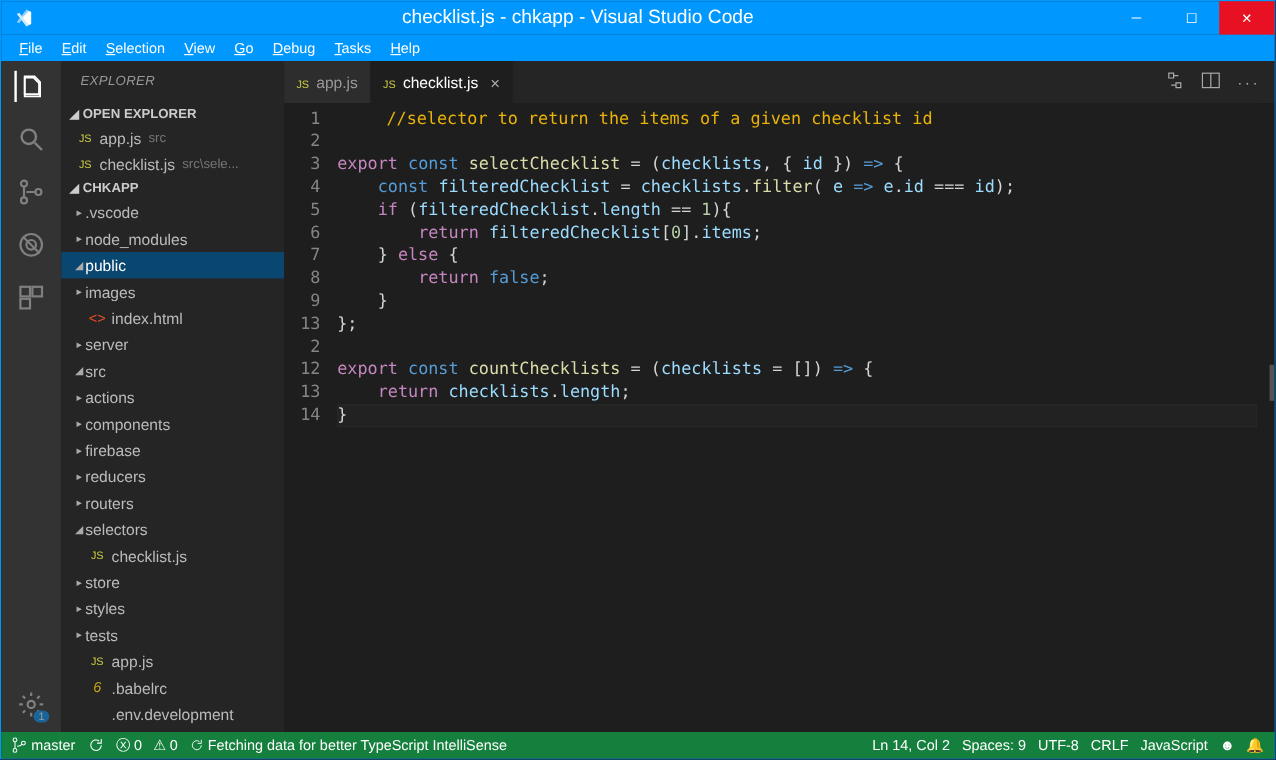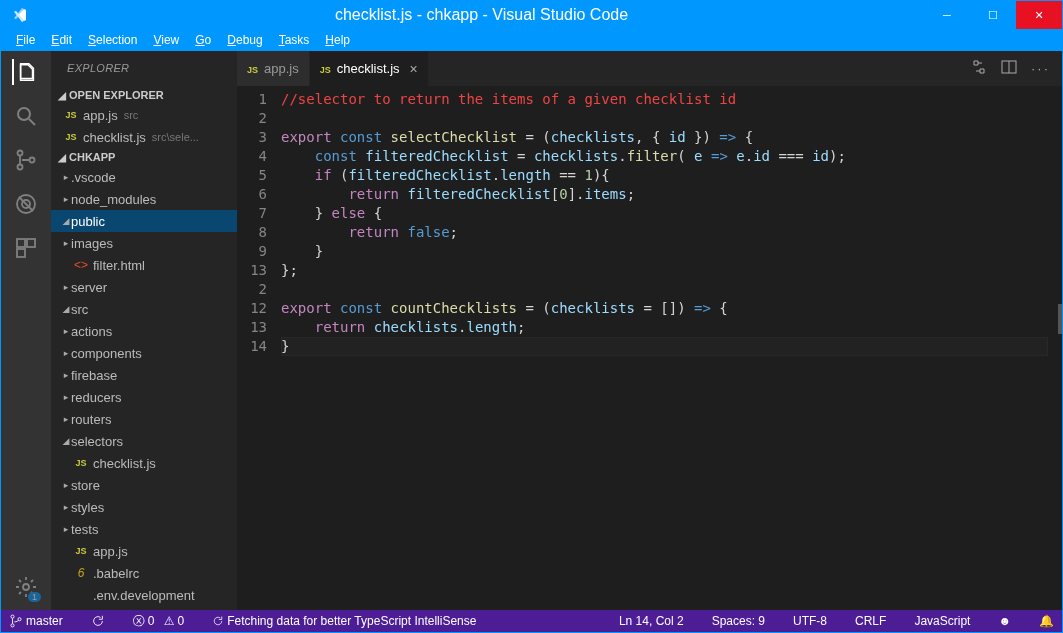--- a/index.html
+++ b/index.html
@@ -25,39 +25,39 @@
 .side-section{font-size:11px;font-weight:bold;color:#ccc;padding:3px 4px 3px 6px;display:flex;align-items:center;cursor:default;}
 .side-section .caret{width:10px;text-align:center;font-size:10px;margin-right:2px;}
 .tree{font-size:13px;}
 .tree .row{display:flex;align-items:center;height:22px;padding-left:10px;cursor:default;white-space:nowrap;overflow:hidden;}
 .tree .row.sel{background:#094771;color:#fff;}
 .tree .row .caret{width:10px;font-size:9px;color:#aaa;text-align:center;}
 .tree .row .fic{width:16px;margin:0 4px 0 2px;display:flex;justify-content:center;}
 .tree .row .lbl{overflow:hidden;text-overflow:ellipsis;}
 .tree .row .dim{color:#777;margin-left:6px;font-size:11px;}
 .i0{padding-left:10px}.i1{padding-left:22px}.i2{padding-left:34px}
-.js-ic{color:#cbcb41;font-size:9px;font-weight:bold;text-align:center;width:16px;}
+.js-ic{color:#cbcb41;font-size:9px;font-weight:normal;text-align:center;width:16px;}
 .html-ic{color:#e34c26;font-size:12px;}
 .babel-ic{color:#c5a316;font-style:italic;font-size:12px;}
 .editor{flex:1;display:flex;flex-direction:column;min-width:0;}
 .tabs{height:35px;background:#252526;display:flex;align-items:stretch;}
 .tab{display:flex;align-items:center;padding:0 10px;gap:6px;font-size:13px;color:#999;background:#2d2d2d;border-right:1px solid #252526;}
 .tab.active{background:#1e1e1e;color:#fff;}
 .tab .x{font-size:14px;color:#aaa;margin-left:4px;}
 .tabspacer{flex:1;}
 .tabicons{display:flex;align-items:center;gap:14px;padding-right:12px;color:#aaa;}
 .code{flex:1;display:flex;background:#1e1e1e;font-family:Consolas,monospace;font-size:14px;line-height:19px;min-height:0;overflow:hidden;}
 .gutter{width:44px;text-align:right;color:#858585;padding:4px 14px 0 0;user-select:none;}
 .codetext{flex:1;padding-top:4px;white-space:pre;color:#d4d4d4;position:relative;}
 .codetext .line{height:19px;}
 .hl{position:absolute;left:0;right:0;height:19px;border:1px solid #282828;background:rgba(255,255,255,.02);}
-.c-comment{color:#ef4444;}.c-kw{color:#c586c0;}.c-kw2{color:#569cd6;}.c-fn{color:#dcdcaa;}.c-var{color:#9cdcfe;}.c-num{color:#b5cea8;}.c-punc{color:#d4d4d4;}
+.c-comment{color:#eab308;margin-left:41px;}.c-kw{color:#c586c0;}.c-kw2{color:#569cd6;}.c-fn{color:#dcdcaa;}.c-var{color:#9cdcfe;}.c-num{color:#b5cea8;}.c-punc{color:#d4d4d4;}
 .rail{width:14px;background:#1e1e1e;border-left:1px solid #1e1e1e;position:relative;}
 .rail .thumb{position:absolute;right:0;top:218px;width:4px;height:30px;background:#555;}
-.status{height:22px;background:#4c1d95;color:#fff;display:flex;align-items:center;font-size:12px;padding:0 8px;gap:28px;}
+.status{height:22px;background:#15803d;color:#fff;display:flex;align-items:center;font-size:12px;padding:0 8px;gap:10px;}
 .status .sgrow{flex:1;}
 .status .sitem{display:flex;align-items:center;gap:3px;}
 .badge{position:absolute;background:#0098ff;border-radius:8px;font-size:9px;padding:0 4px;color:#fff;bottom:-2px;right:-2px;}
 .activity .aitem{position:relative;}
 </style>
 </head>
 <body>
 
 <div class="window">
   <div class="titlebar">
@@ -174,21 +174,21 @@
           </div>
           <div class="row i1">
             <span class="caret">▸</span>
             <span class="lbl">images</span>
           </div>
           <div class="row i1">
             <span class="caret"></span>
             <span class="fic">
               <span class="html-ic">&lt;&gt;</span>
             </span>
-            <span class="lbl">filter.html</span>
+            <span class="lbl">index.html</span>
           </div>
           <div class="row i0">
             <span class="caret">▸</span>
             <span class="lbl">server</span>
           </div>
           <div class="row i0">
             <span class="caret">◢</span>
             <span class="lbl">src</span>
           </div>
           <div class="row i1">

